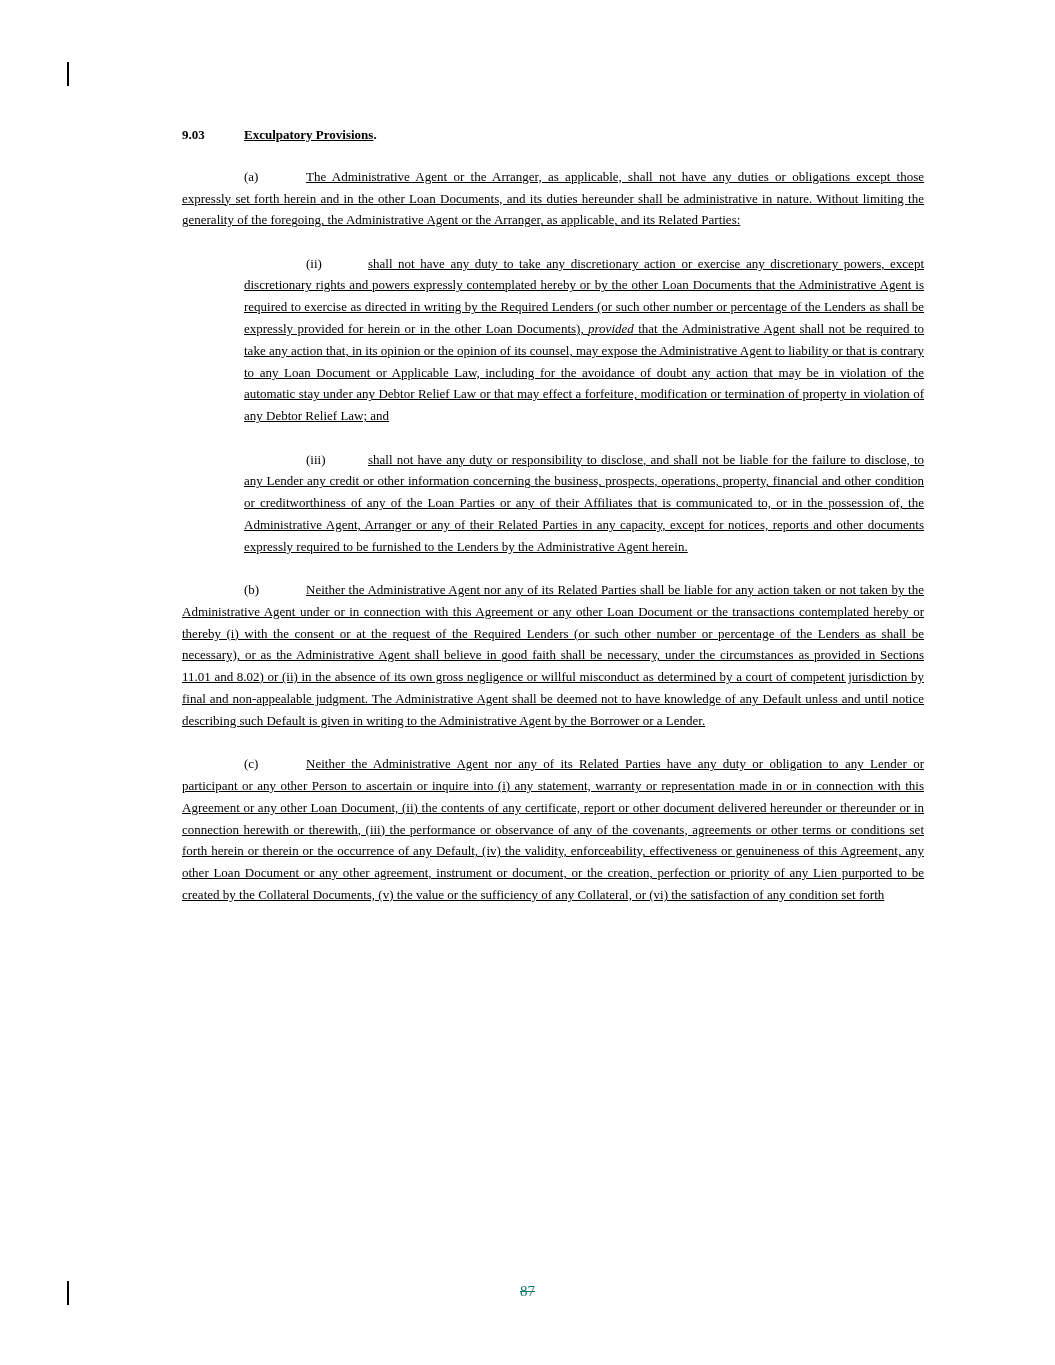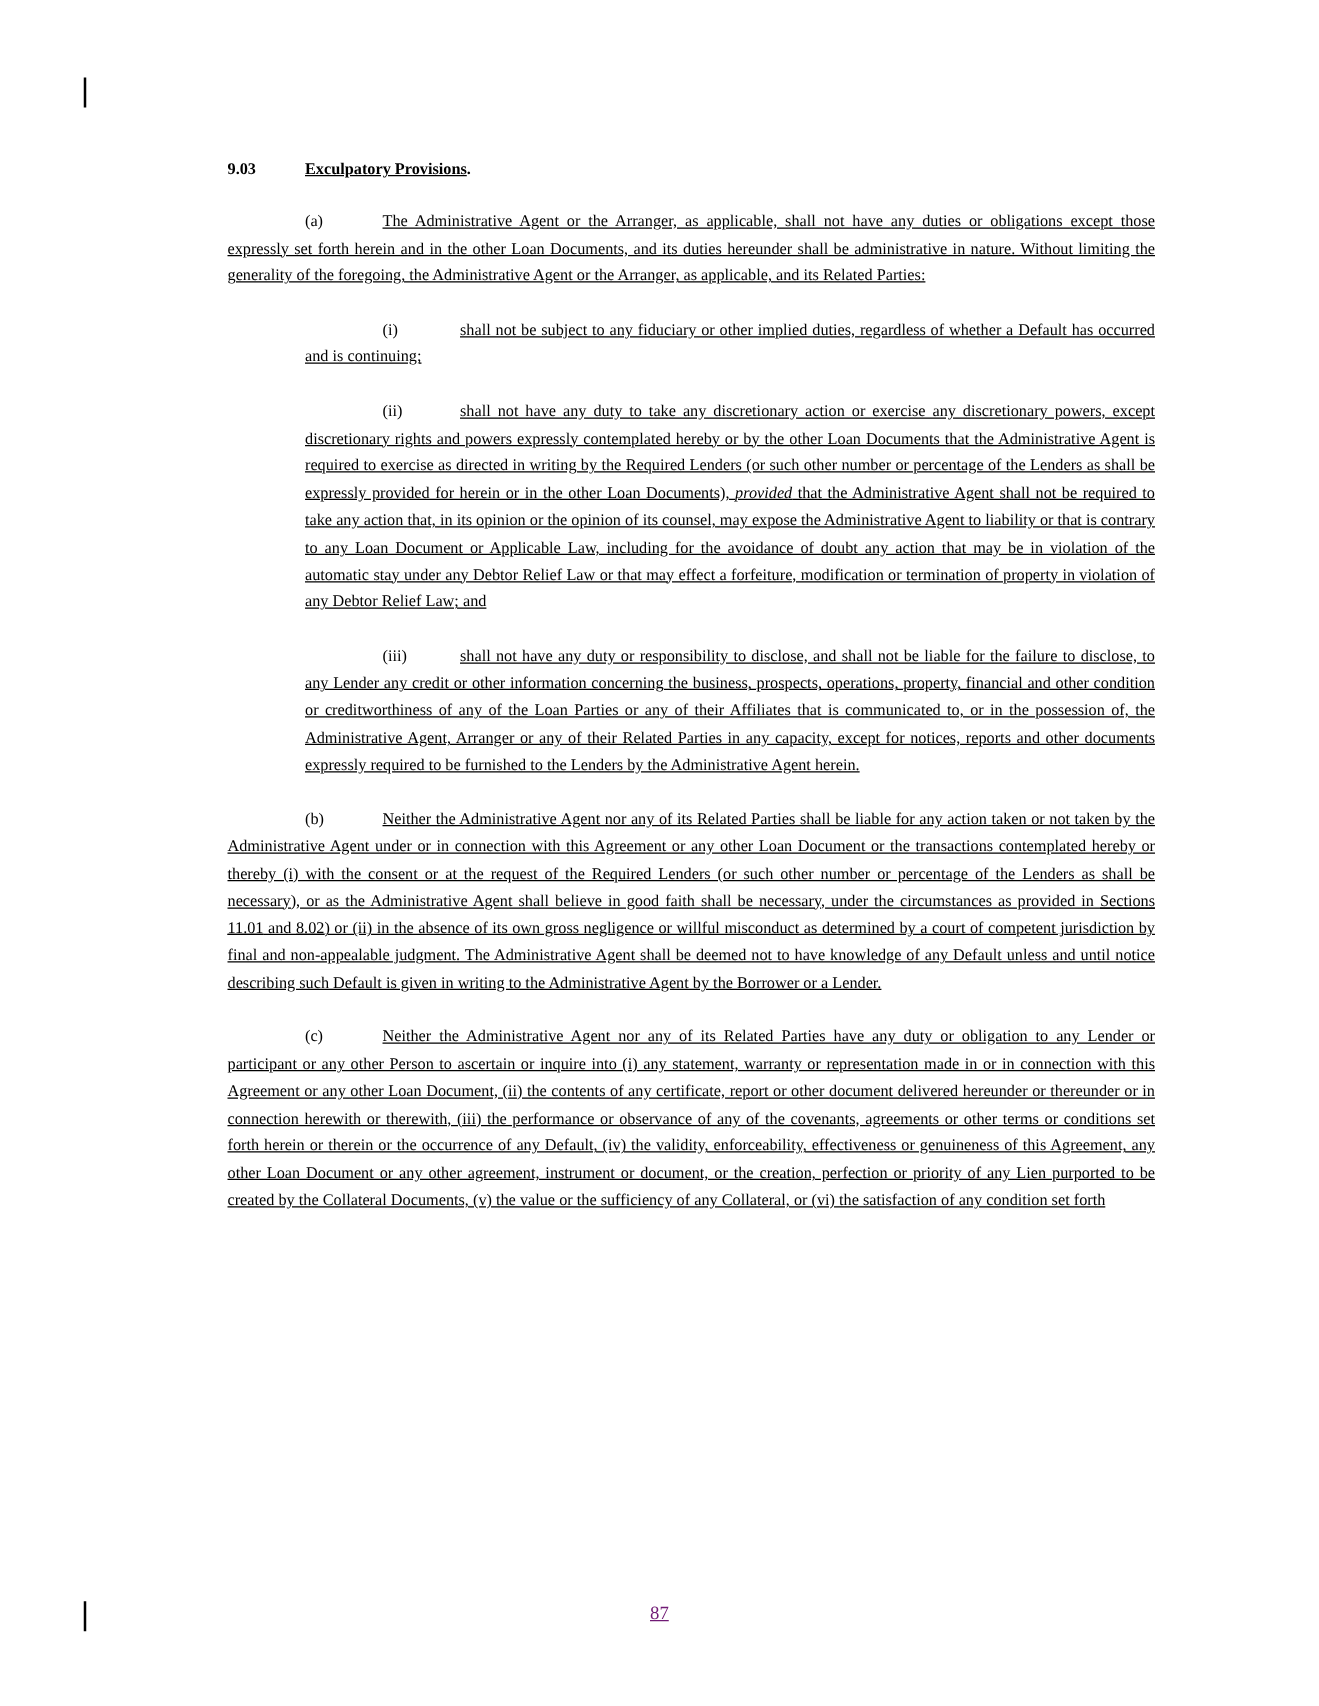--- a/index.html
+++ b/index.html
@@ -40,35 +40,32 @@
 
   <div class="content">
     <div class="heading">
       <span class="num">9.03</span><span class="title">Exculpatory Provisions</span><span>.</span>
     </div>
 
     <p class="lvl1">
       <span class="lbl">(a)</span><span>The Administrative Agent or the Arranger, as applicable, shall not have any duties or obligations except those expressly set forth herein and in the other Loan Documents, and its duties hereunder shall be administrative in nature.  Without limiting the generality of the foregoing, the Administrative Agent or the Arranger, as applicable, and its Related Parties:</span>
     </p>
 
-    <p class="lvl2">
-      <span class="lbl">(i)</span><span>shall not be subject to any fiduciary or other implied duties, regardless of whether a Default has occurred and is continuing;</span>
-    </p>
 
     <p class="lvl2">
       <span class="lbl">(ii)</span><span>shall not have any duty to take any discretionary action or exercise any discretionary powers, except discretionary rights and powers expressly contemplated hereby or by the other Loan Documents that the Administrative Agent is required to exercise as directed in writing by the Required Lenders (or such other number or percentage of the Lenders as shall be expressly provided for herein or in the other Loan Documents), </span><span class="i">provided</span><span> that the Administrative Agent shall not be required to take any action that, in its opinion or the opinion of its counsel, may expose the Administrative Agent to liability or that is contrary to any Loan Document or Applicable Law, including for the avoidance of doubt any action that may be in violation of the automatic stay under any Debtor Relief Law or that may effect a forfeiture, modification or termination of property in violation of any Debtor Relief Law; and</span>
     </p>
 
     <p class="lvl2">
       <span class="lbl">(iii)</span><span>shall not have any duty or responsibility to disclose, and shall not be liable for the failure to disclose, to any Lender any credit or other information concerning the business, prospects, operations, property, financial and other condition or creditworthiness of any of the Loan Parties or any of their Affiliates that is communicated to, or in the possession of, the Administrative Agent, Arranger or any of their Related Parties in any capacity, except for notices, reports and other documents expressly required to be furnished to the Lenders by the Administrative Agent herein.</span>
     </p>
 
     <p class="lvl1">
       <span class="lbl">(b)</span><span>Neither the Administrative Agent nor any of its Related Parties shall be liable for any action taken or not taken by the Administrative Agent under or in connection with this Agreement or any other Loan Document or the transactions contemplated hereby or thereby (i)&nbsp;with the consent or at the request of the Required Lenders (or such other number or percentage of the Lenders as shall be necessary), or as the Administrative Agent shall believe in good faith shall be necessary, under the circumstances as provided in </span><span class="u">Sections 11.01</span><span> and </span><span class="u">8.02</span><span>) or (ii) in the absence of its own gross negligence or willful misconduct as determined by a court of competent jurisdiction by final and non-appealable judgment.  The Administrative Agent shall be deemed not to have knowledge of any Default unless and until notice describing such Default is given in writing to the Administrative Agent by the Borrower or a Lender.</span>
     </p>
 
     <p class="lvl1">
       <span class="lbl">(c)</span><span>Neither the Administrative Agent nor any of its Related Parties have any duty or obligation to any Lender or participant or any other Person to ascertain or inquire into (i)&nbsp;any statement, warranty or representation made in or in connection with this Agreement or any other Loan Document, (ii) the contents of any certificate, report or other document delivered hereunder or thereunder or in connection herewith or therewith, (iii) the performance or observance of any of the covenants, agreements or other terms or conditions set forth herein or therein or the occurrence of any Default, (iv) the validity, enforceability, effectiveness or genuineness of this Agreement, any other Loan Document or any other agreement, instrument or document, or the creation, perfection or priority of any Lien purported to be created by the Collateral Documents, (v) the value or the sufficiency of any Collateral, or (vi) the satisfaction of any condition set forth</span>
     </p>
   </div>
 
-  <div class="page-number" style="color: #701a75; text-decoration: underline;">87</div>
+  <div class="page-number" style="color: #0f766e;">87</div>
 </div>
 
 </body></html>

